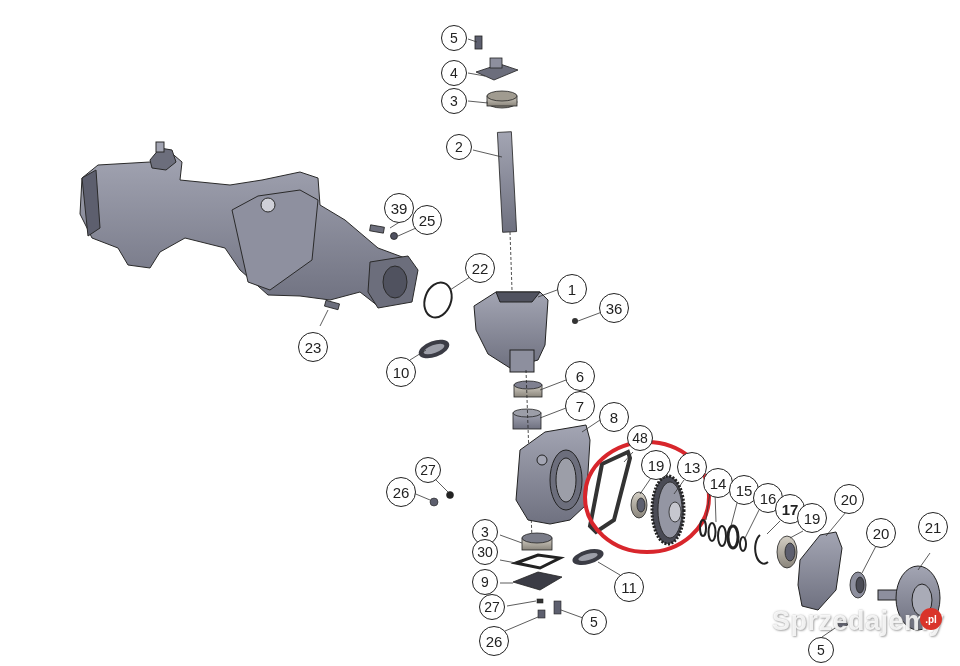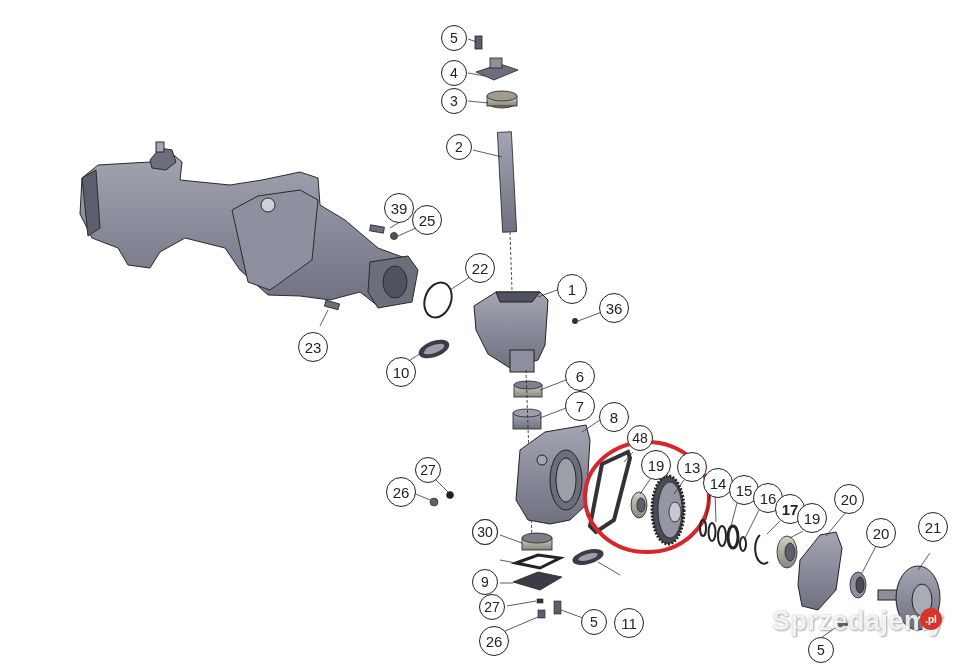--- a/index.html
+++ b/index.html
@@ -216,22 +216,22 @@
 <div class="callout" style="left:386px;top:477px;">26</div>
 <div class="callout" style="left:703px;top:468px;">14</div>
 <div class="callout" style="left:729px;top:475px;">15</div>
 <div class="callout" style="left:753px;top:483px;">16</div>
 <div class="callout" style="left:775px;top:494px;font-weight:bold;">17</div>
 <div class="callout" style="left:797px;top:503px;">19</div>
 <div class="callout" style="left:834px;top:484px;">20</div>
 <div class="callout" style="left:866px;top:518px;">20</div>
 <div class="callout" style="left:918px;top:512px;">21</div>
 <div class="callout sm" style="left:472px;top:519px;">3</div>
-<div class="callout sm" style="left:472px;top:519px;">30</div>
-<div class="callout" style="left:614px;top:572px;margin-top:36px;">11</div>
+<div class="callout sm" style="left:472px;top:539px;">30</div>
+<div class="callout" style="left:614px;top:572px;">11</div>
 <div class="callout sm" style="left:472px;top:569px;">9</div>
 <div class="callout sm" style="left:479px;top:594px;">27</div>
 <div class="callout sm" style="left:581px;top:609px;">5</div>
 <div class="callout" style="left:479px;top:626px;">26</div>
 <div class="callout sm" style="left:808px;top:637px;">5</div>
 
 <div class="watermark">Sprzedajemy</div>
 <div class="wm-badge">.pl</div>
 
 </body></html>

